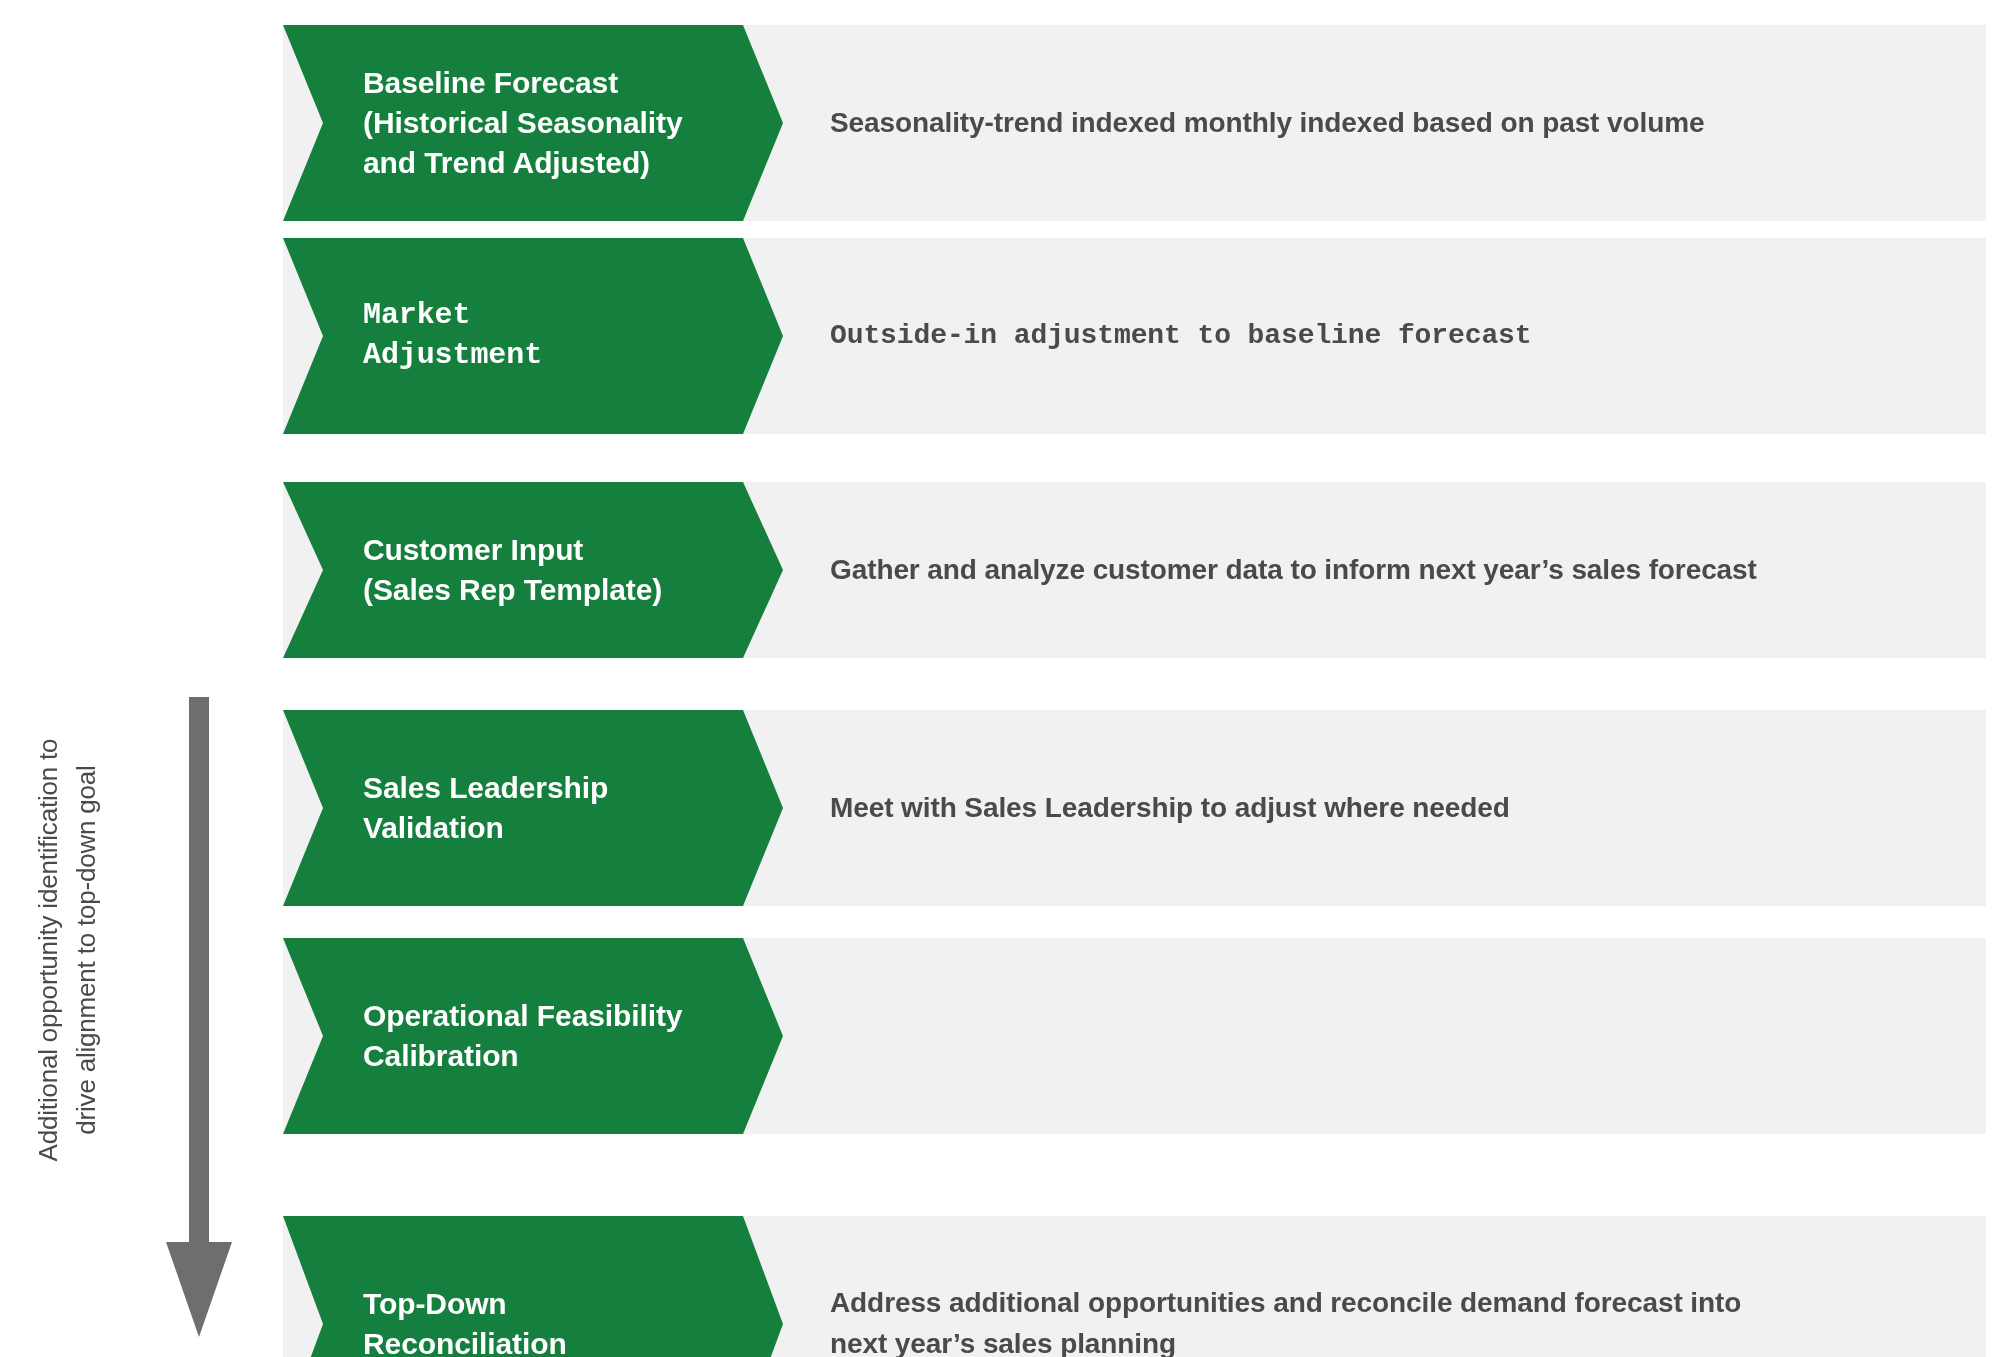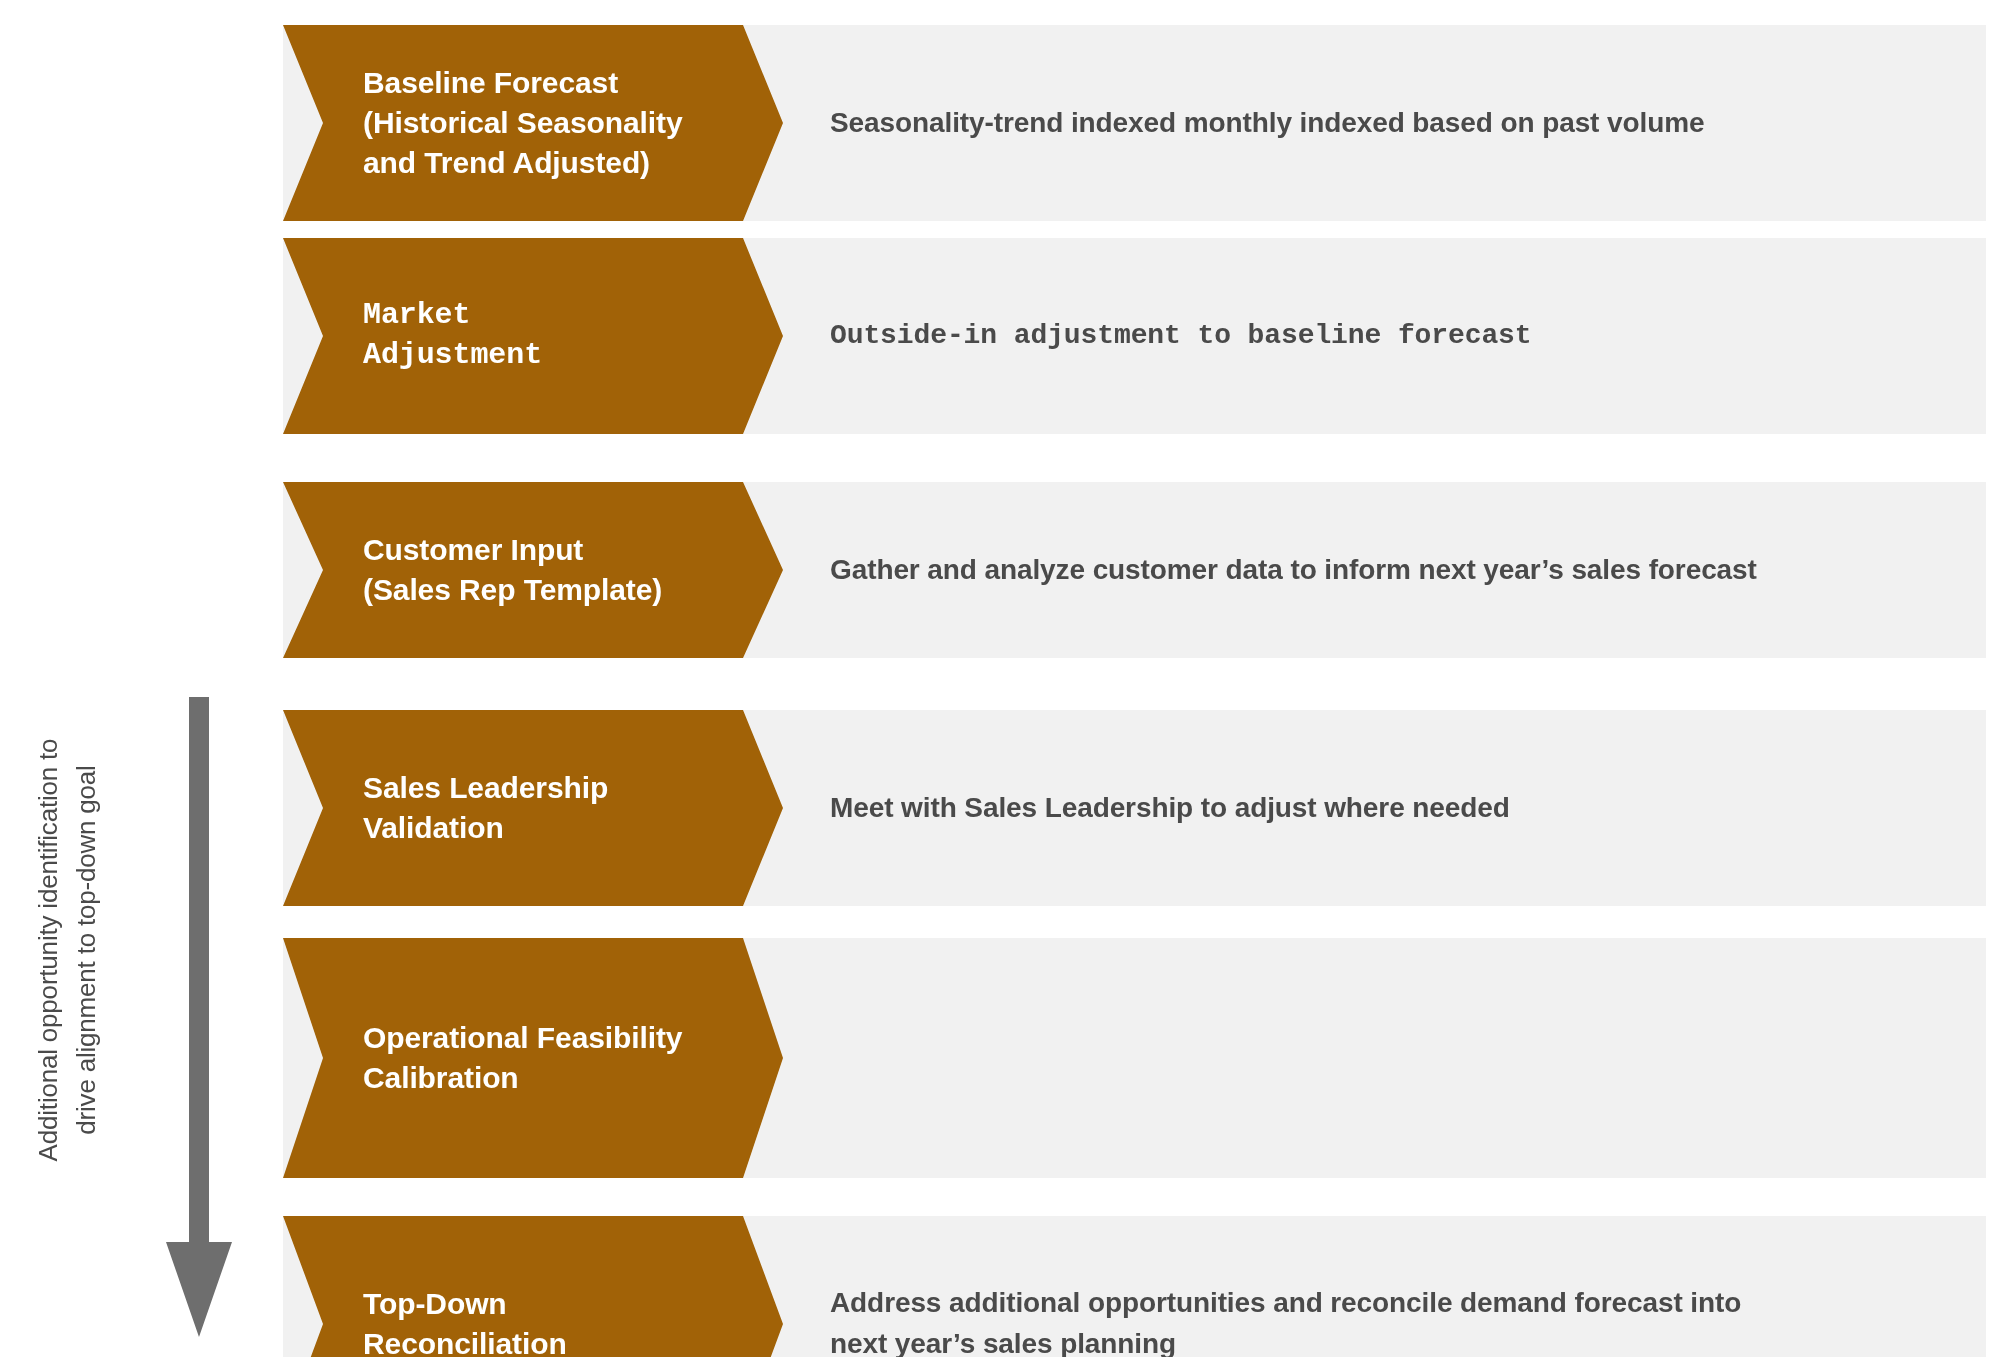--- a/index.html
+++ b/index.html
@@ -68,21 +68,21 @@
     width: 1703px;
     height: 100%;
     background: #f1f1f1;
   }
   .chevron {
     position: absolute;
     left: 283px;
     top: 0;
     width: 500px;
     height: 100%;
-    background: #a16207;
+    background: #15803d;
     -webkit-clip-path: polygon(0 0, 92% 0, 100% 50%, 92% 100%, 0 100%, 8% 50%);
     clip-path: polygon(0 0, 92% 0, 100% 50%, 92% 100%, 0 100%, 8% 50%);
   }
   .chevron-label {
     position: absolute;
     left: 80px;
     top: 0;
     right: 48px;
     height: 100%;
     display: flex;
@@ -158,21 +158,21 @@
 
   <div class="row" style="top:710px;height:196px;">
     <div class="row-bg"></div>
     <div class="chevron">
       <div class="chevron-label">Sales Leadership
 Validation</div>
     </div>
     <div class="desc">Meet with Sales Leadership to adjust where needed</div>
   </div>
 
-  <div class="row" style="top:938px;height:240px;">
+  <div class="row" style="top:938px;height:196px;">
     <div class="row-bg"></div>
     <div class="chevron">
       <div class="chevron-label">Operational Feasibility
 Calibration</div>
     </div>
   </div>
 
   <div class="row" style="top:1216px;height:216px;">
     <div class="row-bg"></div>
     <div class="chevron">

